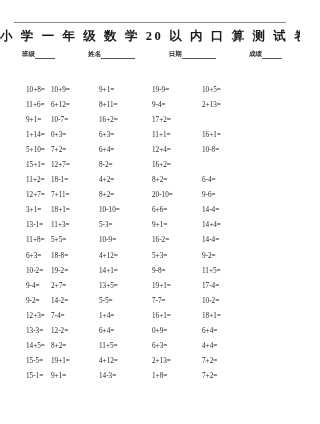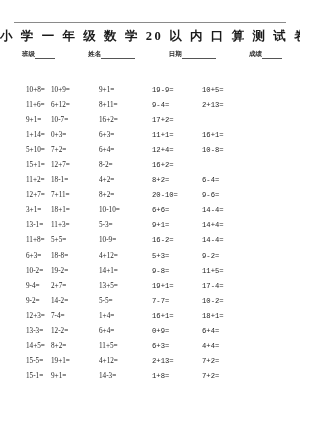--- a/index.html
+++ b/index.html
@@ -71,22 +71,22 @@
   }
   .cell {
     font-size: 7.2px;
     color: #262626;
     white-space: nowrap;
     font-family: "Liberation Serif", serif;
   }
   .c0 { width: 51px; padding-left: 26px; box-sizing: border-box; }
   .c1 { width: 48px; padding-left: 0; }
   .c2 { width: 53px; }
-  .c3 { width: 50px; font-family: Liberation Mono, monospace; }
-  .c4 { width: 72px; font-family: Liberation Mono, monospace; }
+  .c3 { width: 50px; }
+  .c4 { width: 72px; }
   .row .cell:nth-child(1) { margin-left: 0; }
 </style>
 </head>
 <body>
 
 <div class="sheet">
 
   <div class="title-rule"></div>
 
   <div class="title">小 学 一 年 级 数 学 20 以 内 口 算 测 试 卷</div>

